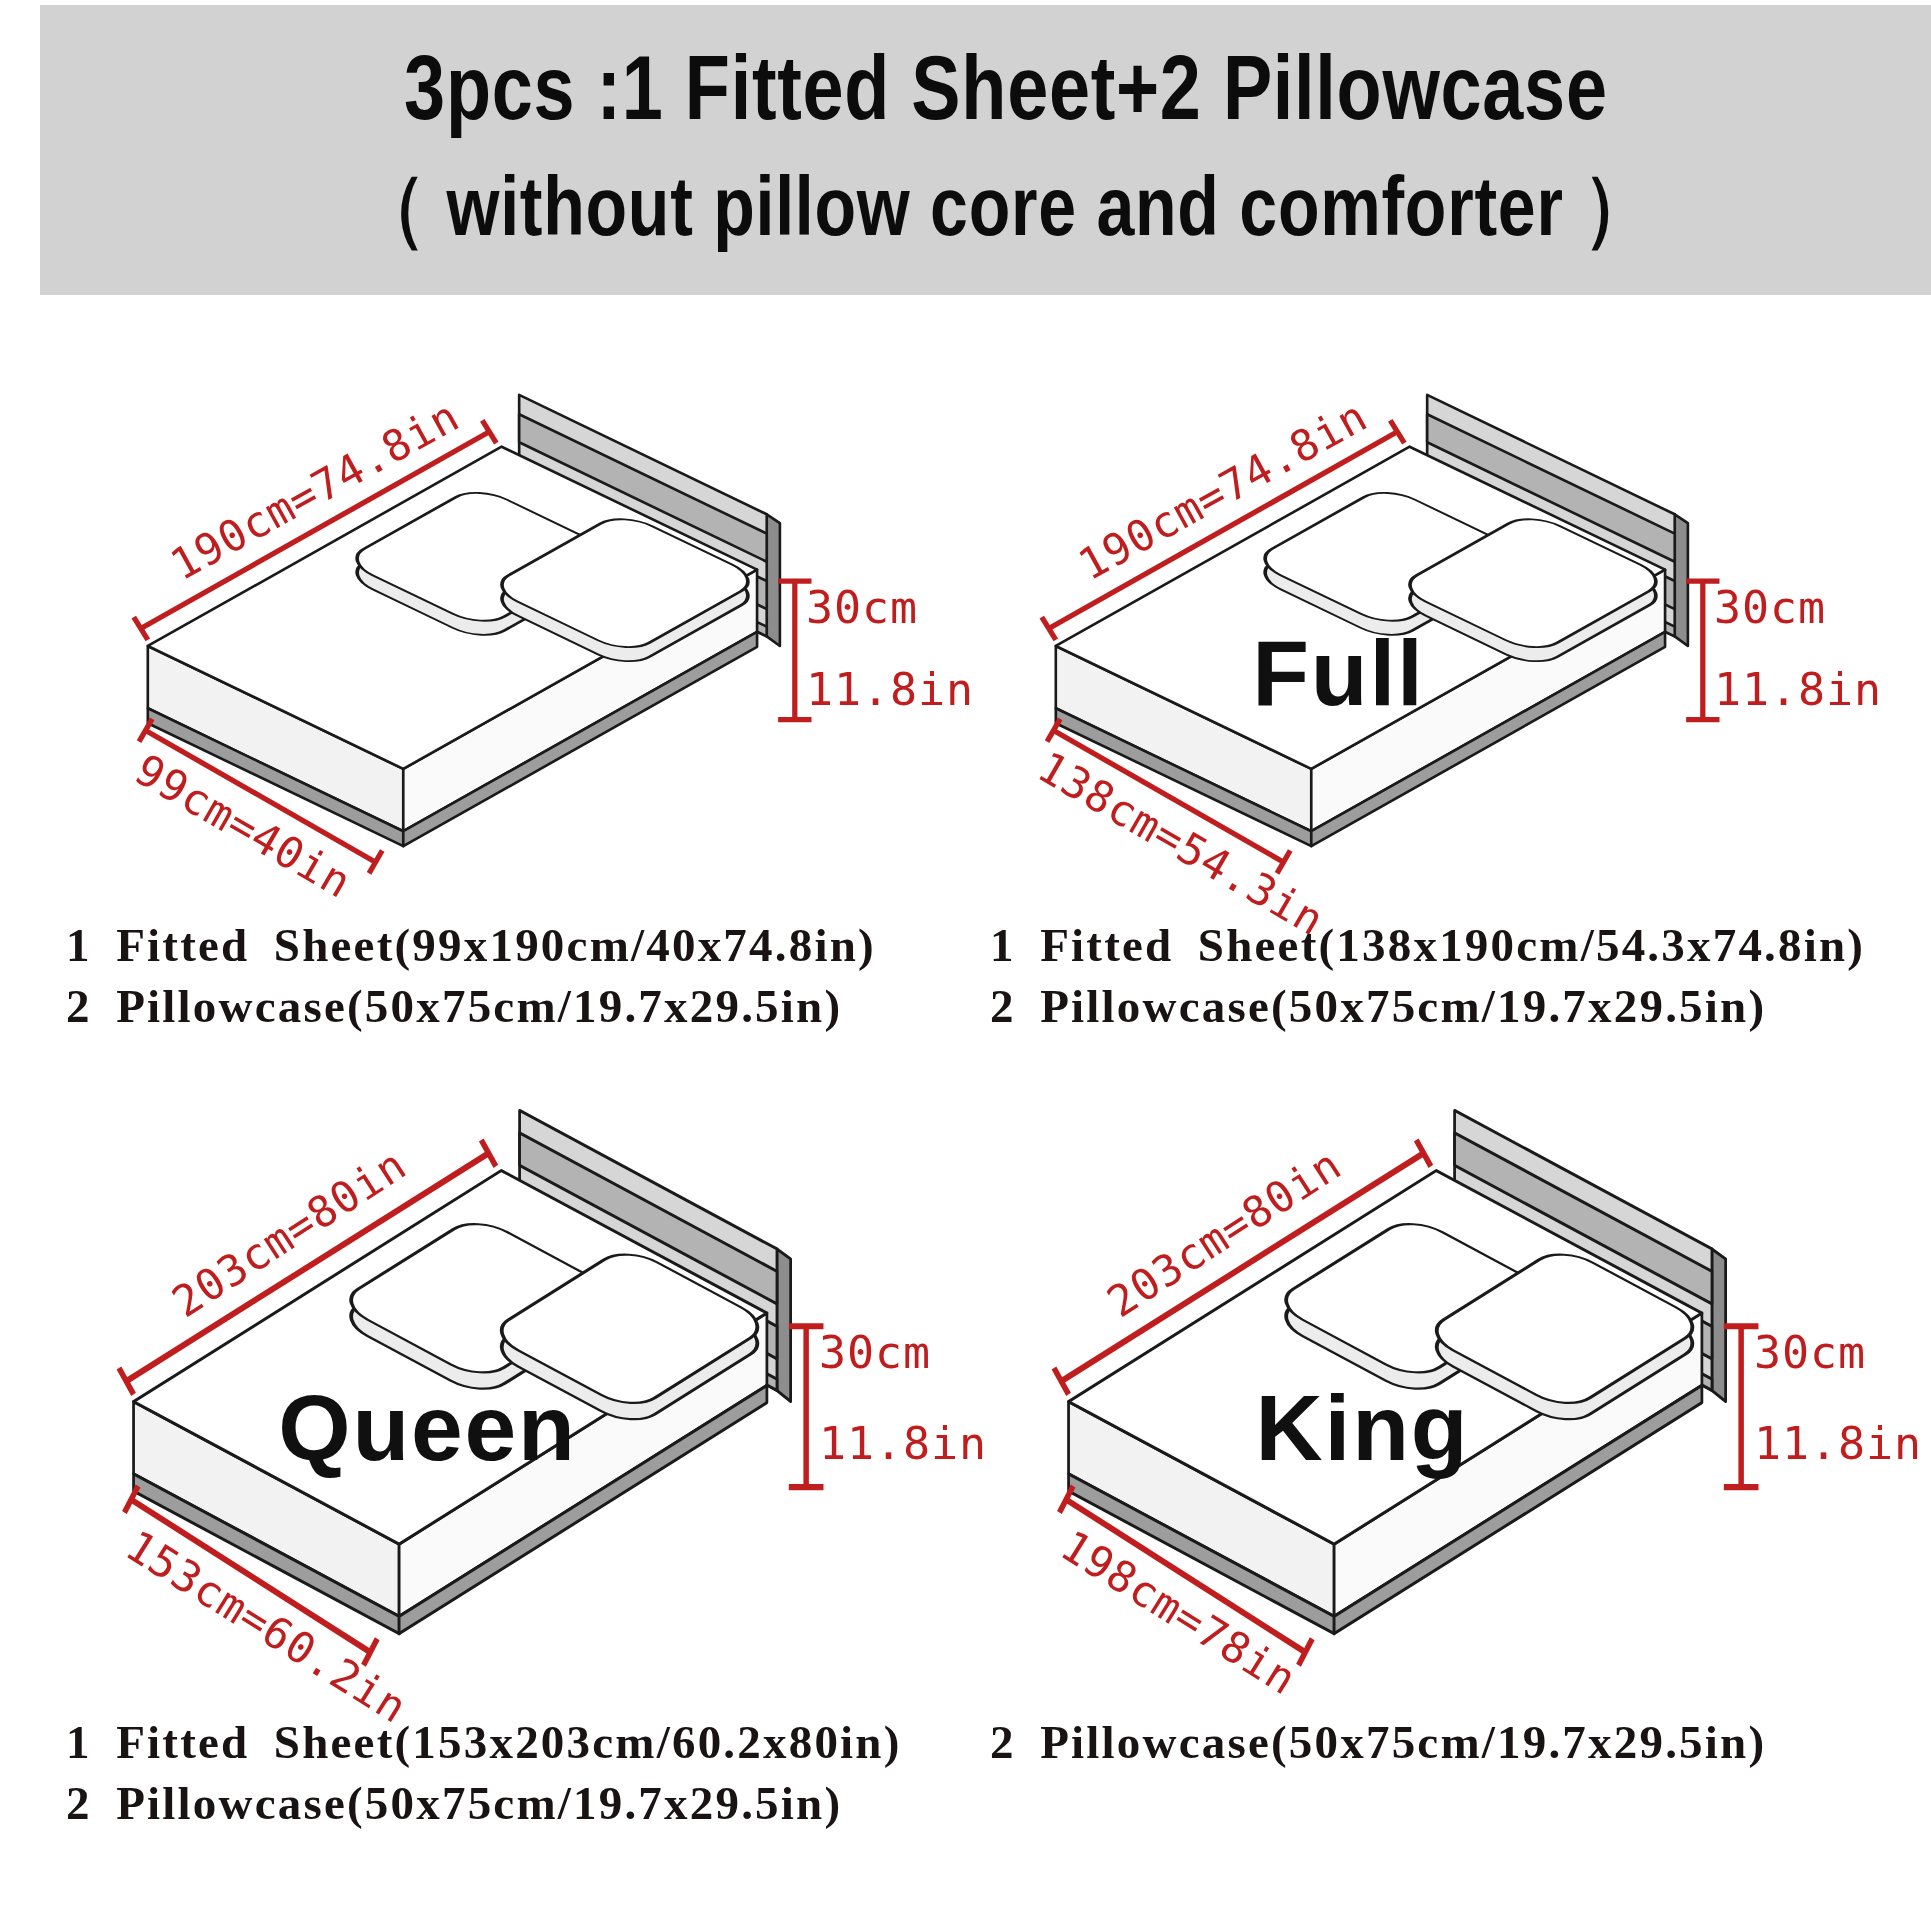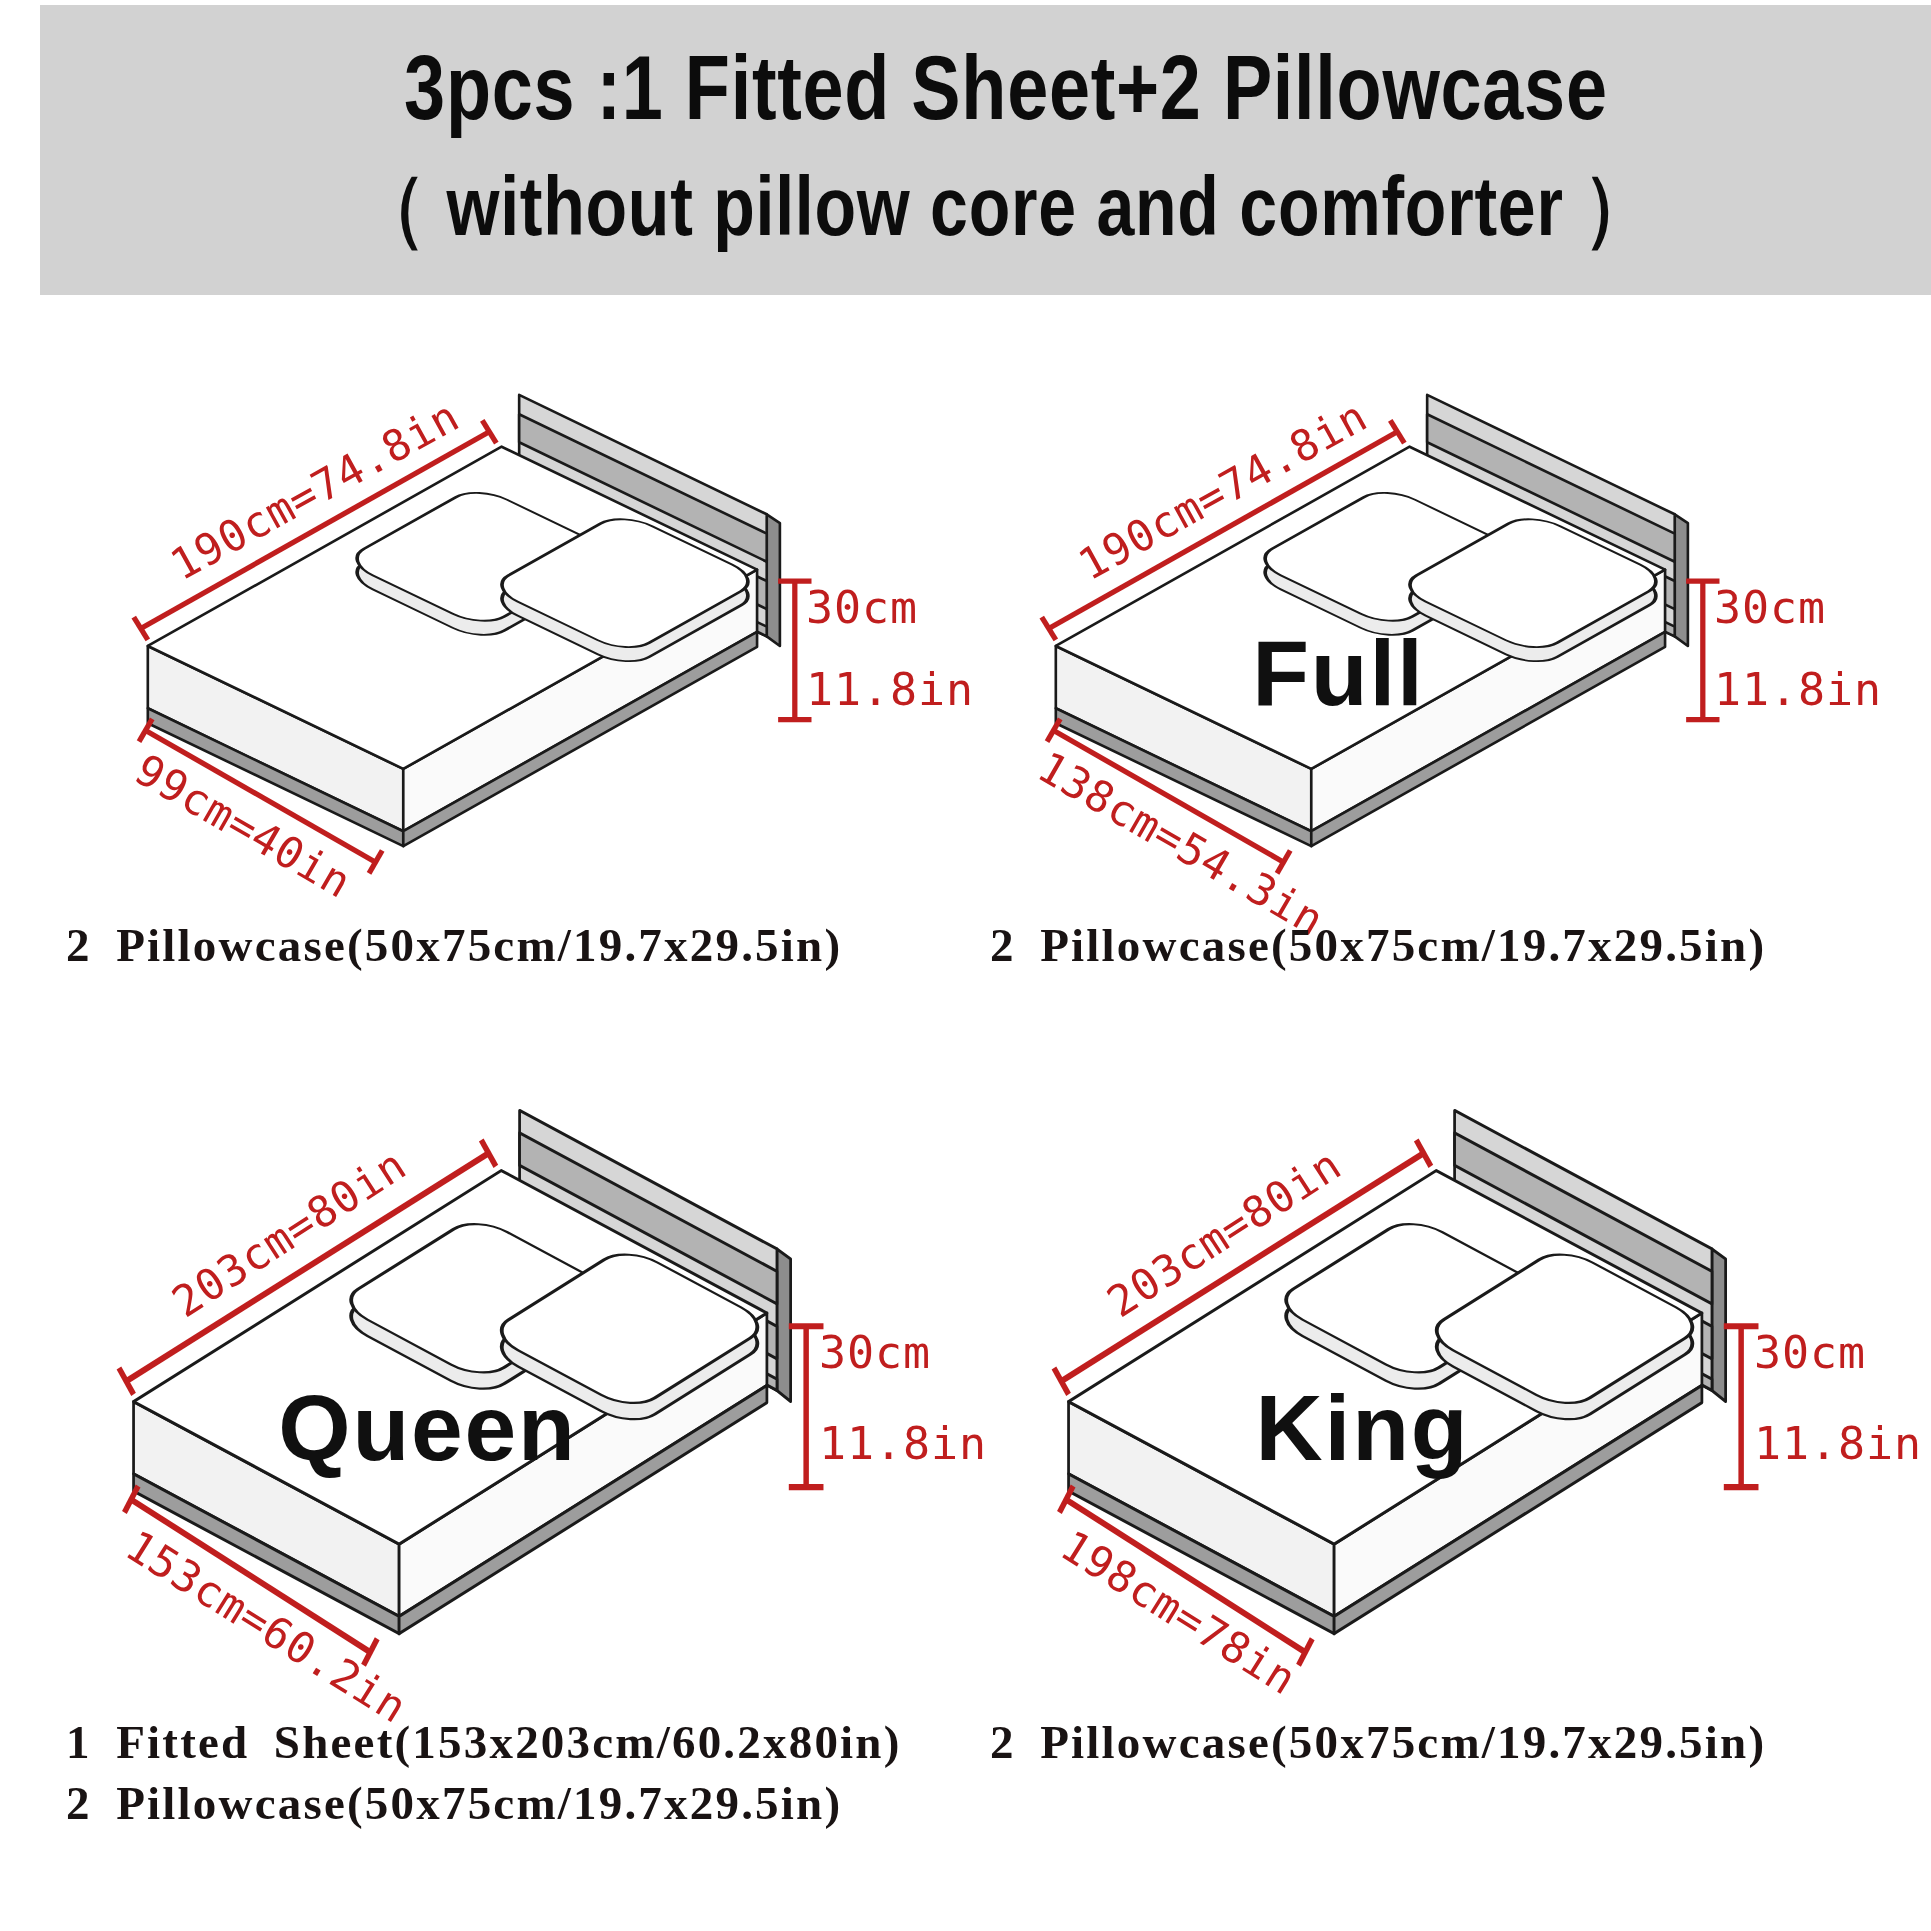--- a/index.html
+++ b/index.html
@@ -141,24 +141,26 @@
       <use href="#bedshape" transform="scale(1.04,1.16)"></use>
     </svg>
   <div class="dimtext rotneg33" style="left:114px;top:126px;width:281px">203cm=80in</div>
   <div class="dimtext rotpos32" style="left:75px;top:504px;width:263px">198cm=78in</div>
   <div class="dimtext hdim" style="left:784px;top:244px">30cm</div>
   <div class="dimtext hdim" style="left:784px;top:335px">11.8in</div>
   <div class="sizename" style="left:195px;top:291px;width:395px">King</div>
 </section>
 
 <div class="desc" style="left:66px;top:915px">
+  <div class="descline">1 Fitted Sheet(99x190cm/40x74.8in)</div>
   <div class="descline">2 Pillowcase(50x75cm/19.7x29.5in)</div>
 </div>
 
 <div class="desc" style="left:990px;top:915px">
+  <div class="descline">1 Fitted Sheet(138x190cm/54.3x74.8in)</div>
   <div class="descline">2 Pillowcase(50x75cm/19.7x29.5in)</div>
 </div>
 
 <div class="desc" style="left:66px;top:1712px">
   <div class="descline">1 Fitted Sheet(153x203cm/60.2x80in)</div>
   <div class="descline">2 Pillowcase(50x75cm/19.7x29.5in)</div>
 </div>
 
 <div class="desc" style="left:990px;top:1712px">
   <div class="descline">2 Pillowcase(50x75cm/19.7x29.5in)</div>

